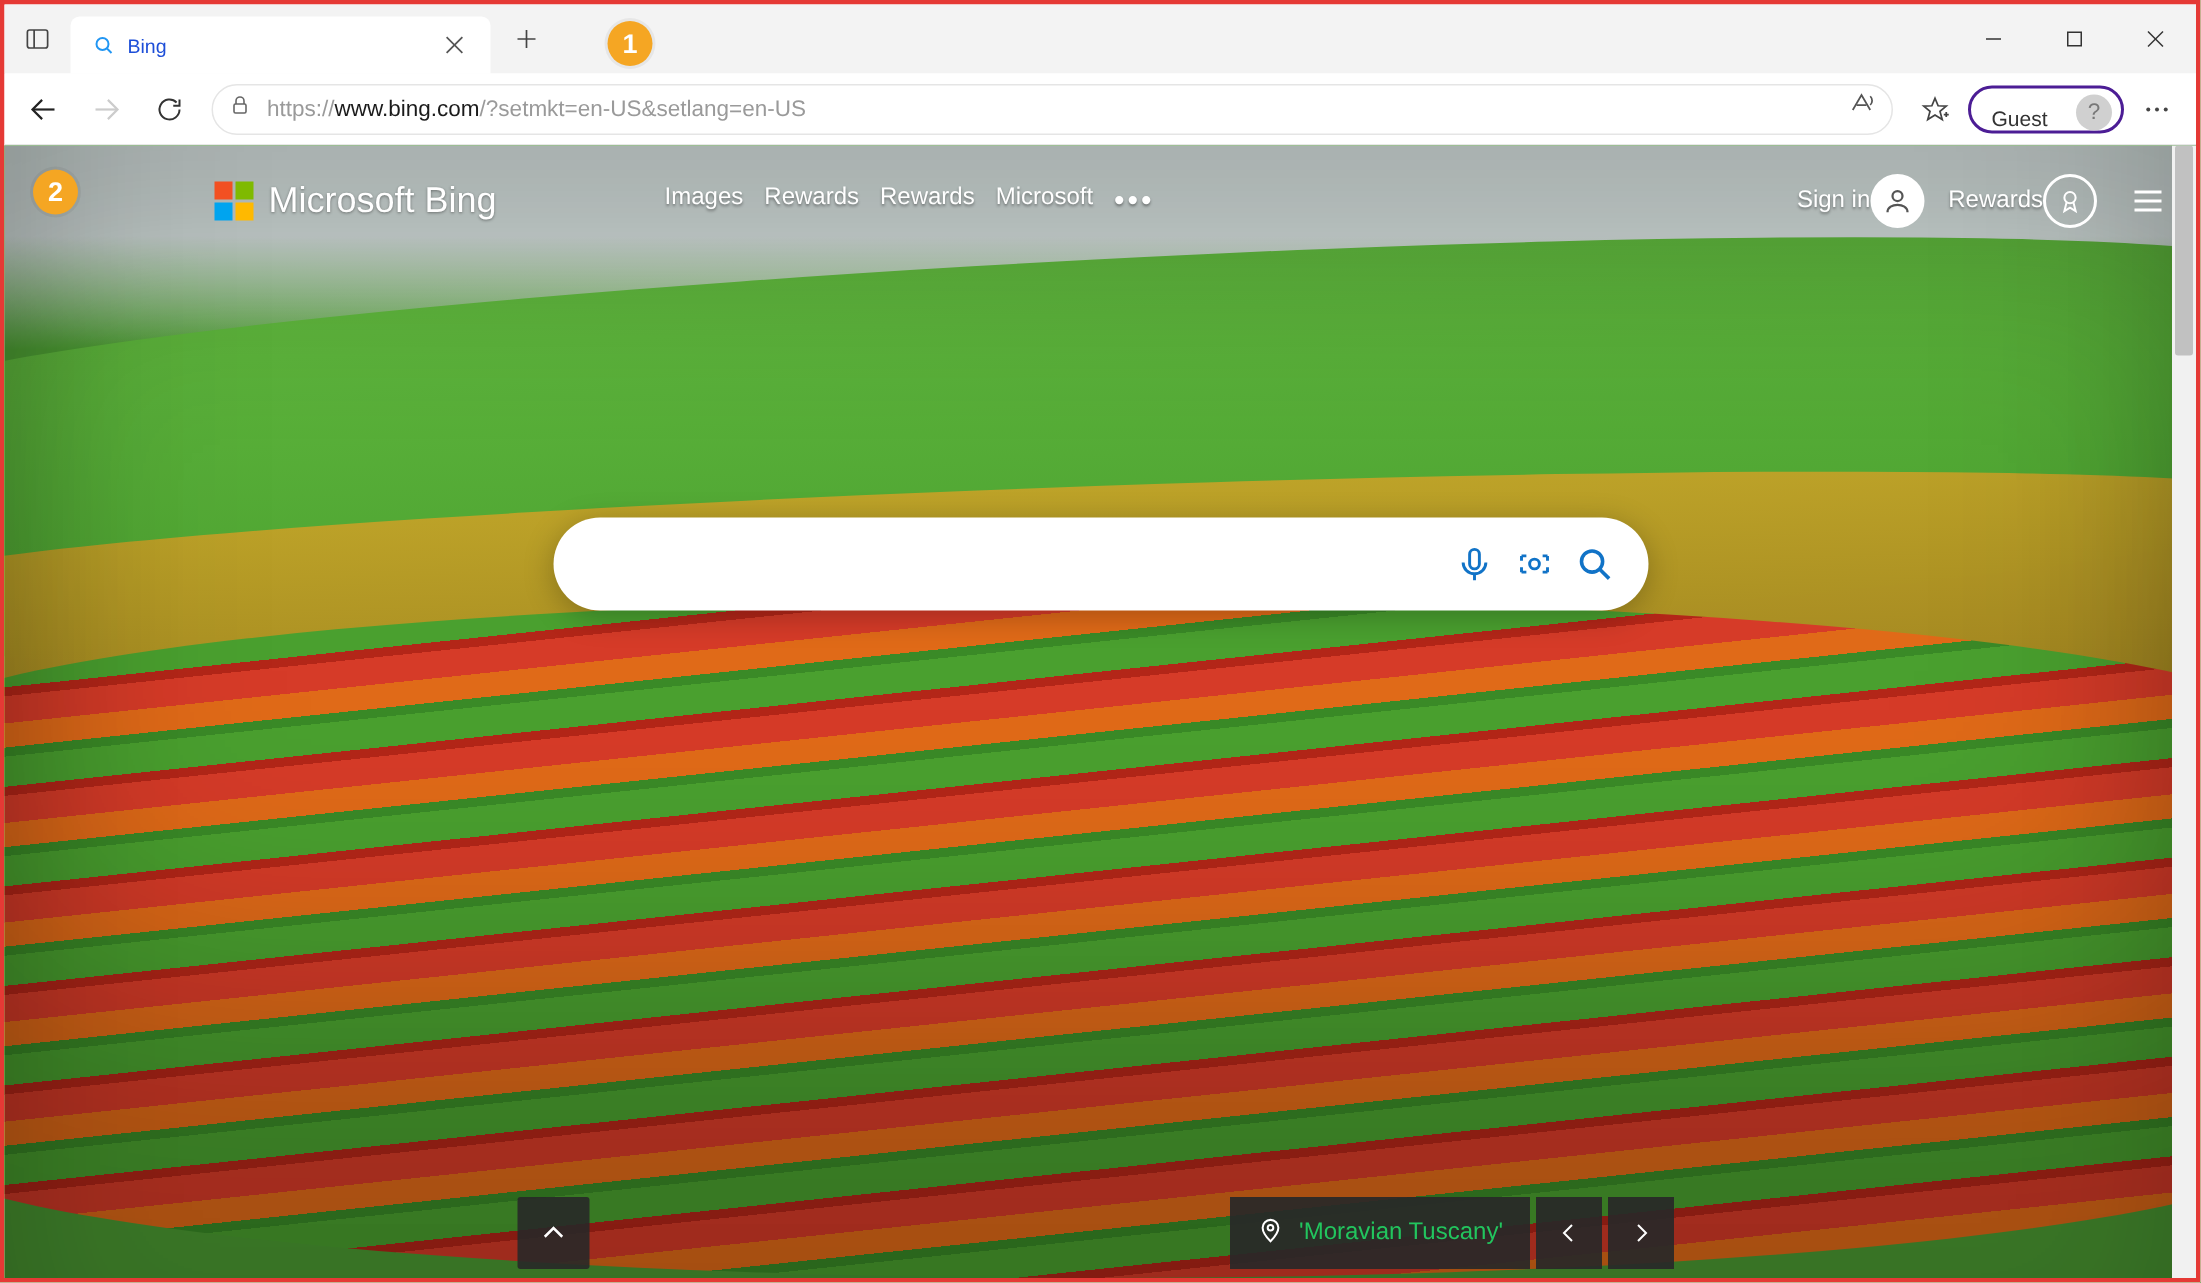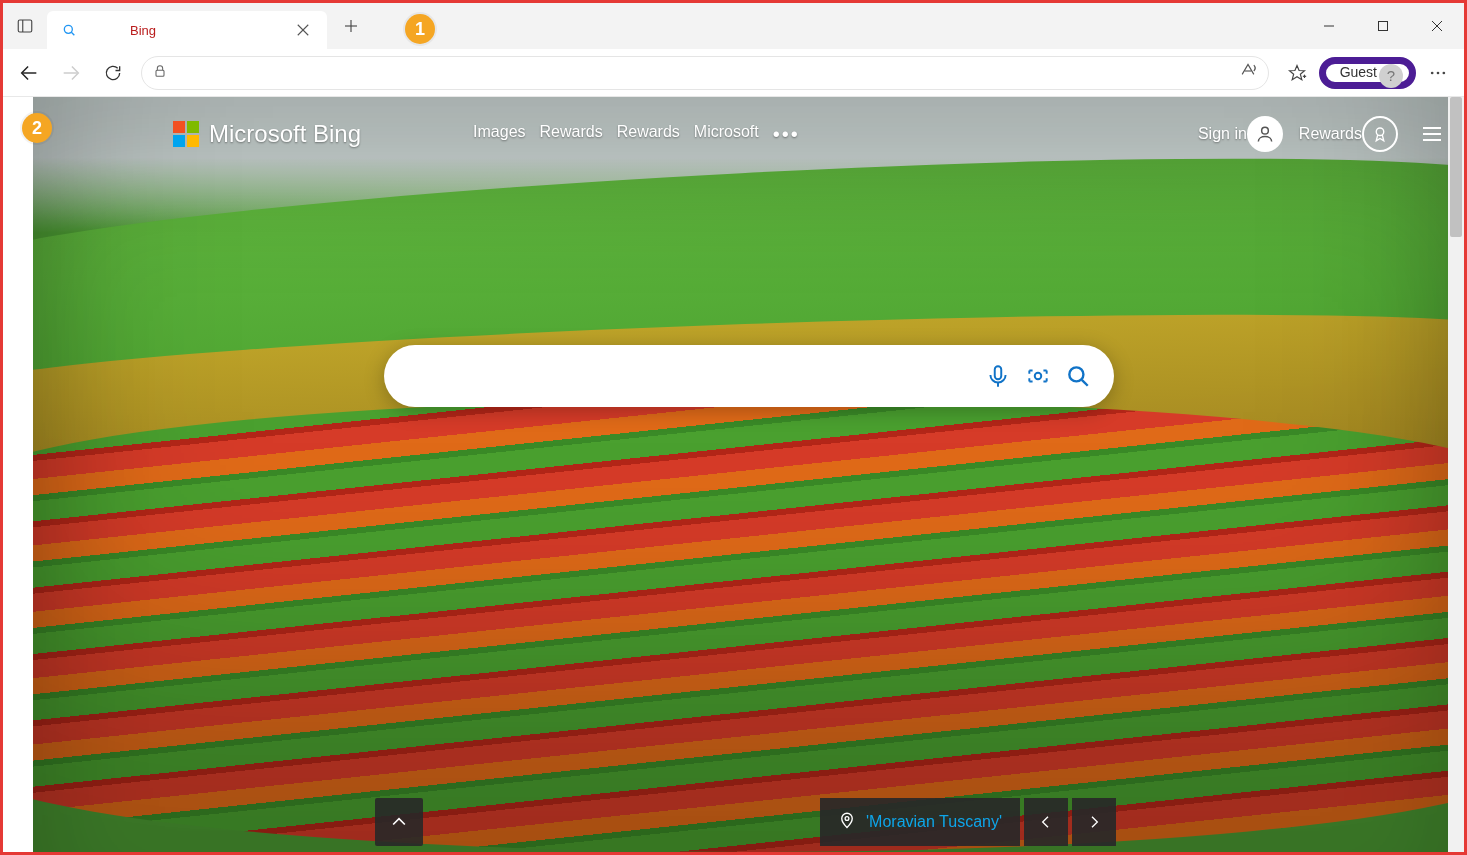--- a/index.html
+++ b/index.html
@@ -6,44 +6,44 @@
 html, body { width: 1467px; height: 855px; overflow: hidden; }
 
 .window { width: 1467px; height: 855px; border: 3px solid #e53935; background: #fff; display: flex; flex-direction: column; }
 
 
 .titlebar { height: 46px; background: #f3f3f3; display: flex; align-items: center; }
 .tab-actions-btn { width: 44px; height: 46px; display: flex; align-items: center; justify-content: center; }
 .tab-actions-btn svg { width: 18px; height: 18px; stroke: #444; fill: none; stroke-width: 1.5; }
 .tab { display: flex; align-items: center; gap: 8px; background: #fff; height: 38px; margin-top: 8px; padding: 0 12px 0 14px; border-top-left-radius: 6px; border-top-right-radius: 6px; min-width: 280px; position: relative; }
 .tab .favicon { width: 16px; height: 16px; }
-.tab-title { font-size: 13px; color: #b91c1c; flex: 1; margin-left: 45px; }
+.tab-title { font-size: 13px; color: #1d4ed8; flex: 1; }
 .tab-close { width: 24px; height: 24px; display: flex; align-items: center; justify-content: center; color: #555; border-radius: 3px; }
 .new-tab-btn { width: 32px; height: 32px; margin-left: 8px; display: flex; align-items: center; justify-content: center; color: #444; border-radius: 4px; }
 .win-controls { margin-left: auto; display: flex; }
 .win-btn { width: 54px; height: 40px; display: flex; align-items: center; justify-content: center; color: #555; }
 
 .badge-num { position: absolute; width: 30px; height: 30px; border-radius: 50%; background: #f5a623; color: #fff; font-weight: 600; font-size: 18px; display: flex; align-items: center; justify-content: center; z-index: 50; box-shadow: 0 0 0 2px rgba(0,0,0,0.05); }
 #b1 { top: 14px; left: 405px; }
 #b2 { top: 113px; left: 22px; }
 
 .toolbar { height: 48px; background: #fff; border-bottom: 1px solid #e8e8e8; display: flex; align-items: center; padding: 0 6px; gap: 2px; }
 .tb-btn { width: 40px; height: 40px; display: flex; align-items: center; justify-content: center; color: #333; border-radius: 4px; }
 .tb-btn.disabled { color: #bbb; }
 .addrbar { flex: 1; height: 34px; background: #fff; border: 1px solid #e5e5e5; border-radius: 17px; margin: 0 6px; display: flex; align-items: center; padding: 0 10px; gap: 10px; }
 .addr-lock { color: #666; }
 .addr-text { font-size: 15px; color: #1b1b1b; white-space: nowrap; overflow: hidden; }
 .addr-text .faded { color: #9a9a9a; }
 .addr-spacer { flex: 1; }
 .addr-icon { color: #555; }
-.guest-chip { height: 32px; border: 7px solid #4c1d95; border-radius: 16px; display: flex; align-items: flex-start; gap: 2px; padding: 0 6px 0 14px; font-size: 14px; color: #333; }
+.guest-chip { height: 32px; border: 2px solid #4c1d95; border-radius: 16px; display: flex; align-items: flex-end; gap: 19px; padding: 0 6px 0 14px; font-size: 14px; color: #333; }
 .avatar-small { width: 24px; height: 24px; border-radius: 50%; background: #d0d0d0; display: flex; align-items: center; justify-content: center; color: #777; font-size: 15px; }
 
 
-.content { flex: 1; position: relative; overflow: hidden; background: #3a7a2e; margin-left: 30px; }
+.content { flex: 1; position: relative; overflow: hidden; background: #3a7a2e; }
 .bg-sky { position: absolute; inset: 0; background:
   linear-gradient(to bottom, #cfd9d7 0%, #cfd9d7 8%, rgba(207,217,215,0) 18%),
   radial-gradient(120% 60% at 50% -10%, #bcd6a4 0%, rgba(0,0,0,0) 60%),
   #4c9b33;
 }
 .stripe { position: absolute; left: -5%; right: -5%; border-radius: 50% / 20%; }
 .s1 { top: 10%; height: 34%; background: linear-gradient(#5fb63d,#4aa02f); transform: rotate(-3deg); }
 .s2 { top: 30%; height: 24%; background: linear-gradient(#c9a227,#a77f1d); transform: rotate(-2deg); opacity: .9; }
 .s3 { top: 40%; height: 60%; background:
   repeating-linear-gradient( -6deg,
@@ -67,21 +67,21 @@
 .circ-outline { width: 36px; height: 36px; border-radius: 50%; border: 2px solid #fff; display: flex; align-items: center; justify-content: center; }
 .hamburger { width: 36px; height: 36px; display: flex; align-items: center; justify-content: center; }
 
 .searchbox { position: absolute; top: 248px; left: 50%; transform: translateX(-50%); width: 730px; height: 62px; background: #fff; border-radius: 31px; display: flex; align-items: center; padding: 0 16px 0 28px; box-shadow: 0 4px 20px rgba(0,0,0,.25); z-index: 5; }
 .searchbox input { flex: 1; border: none; outline: none; font-size: 18px; background: transparent; }
 .sb-icon { width: 40px; height: 40px; display: flex; align-items: center; justify-content: center; color: #1173c7; }
 .sb-icon svg { width: 26px; height: 26px; }
 
 .expand-up { position: absolute; left: 342px; bottom: 6px; width: 48px; height: 48px; background: rgba(40,40,40,.9); display: flex; align-items: center; justify-content: center; z-index: 5; border-radius: 2px; }
 .info-bar { position: absolute; bottom: 6px; right: 348px; height: 48px; display: flex; align-items: center; gap: 0; z-index: 5; }
-.info-chip { background: rgba(40,40,40,.92); color: #0ea5e9; height: 48px; display: flex; align-items: center; padding: 0 18px; gap: 10px; font-size: 16px; }
+.info-chip { background: rgba(40,40,40,.92); color: #22c55e; height: 48px; display: flex; align-items: center; padding: 0 18px; gap: 10px; font-size: 16px; }
 .nav-chip { background: rgba(40,40,40,.92); width: 44px; height: 48px; display: flex; align-items: center; justify-content: center; color: #fff; margin-left: 4px; }
 
 .scrollbar { position: absolute; right: 0; top: 0; width: 16px; height: 100%; background: #f1f1f1; z-index: 40; }
 .thumb { position: absolute; left: 2px; right: 2px; top: 0; height: 140px; background: #c1c1c1; border-radius: 2px; }
 
 svg.ico { width: 18px; height: 18px; }
 </style>
 </head>
 <body>
 
@@ -156,20 +156,23 @@
           <path d="M20 12a8 8 0 1 1-2.34-5.66"></path>
           <polyline points="20 4 20 9 15 9"></polyline>
         </svg>
     </div>
     <div class="addrbar">
       <span class="addr-lock">
         <svg width="16" height="16" viewBox="0 0 24 24" fill="none" stroke="#666" stroke-width="1.6">
             <rect x="6" y="11" width="12" height="9" rx="1.5"></rect>
             <path d="M8 11V8a4 4 0 0 1 8 0v3"></path>
           </svg>
+      </span>
+      <span class="addr-text">
+        <span class="faded">https://</span><span>www.bing.com</span><span class="faded">/?setmkt=en-US&amp;setlang=en-US</span>
       </span>
       <span class="addr-spacer"></span>
       <span class="addr-icon">
         <svg width="20" height="20" viewBox="0 0 24 24" fill="none" stroke="#555" stroke-width="1.4">
             <path d="M5 16l7-12 7 12"></path>
             <line x1="8" y1="12" x2="16" y2="12"></line>
             <path d="M19 5c2 2 2 5 0 7"></path>
           </svg>
       </span>
     </div>

